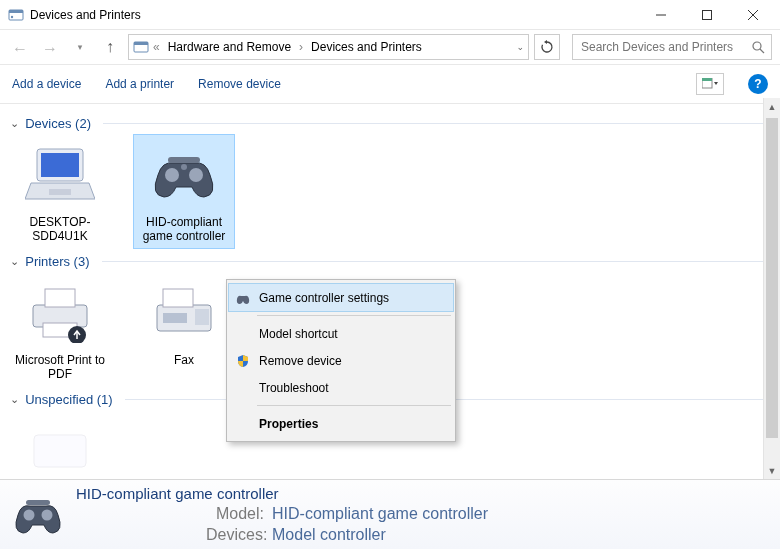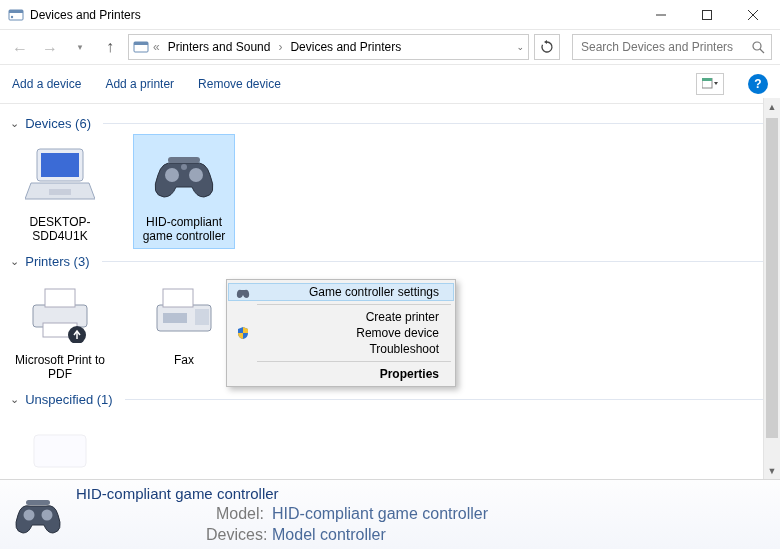--- a/index.html
+++ b/index.html
@@ -103,23 +103,22 @@
     left:226px; top:175px;
     width:230px;
     background:#f2f2f2;
     border:1px solid #bcbcbc;
     box-shadow: 3px 3px 6px rgba(0,0,0,0.25);
     padding:4px 2px;
     z-index:10;
   }
   .menu-item {
     display:flex; align-items:center;
-    height:16px; padding:0 14px 0 30px;
+    height:27px; padding:0 14px 0 30px;
     position:relative;
-    justify-content:flex-end;
   }
   .menu-item.hover { background:#d8eaf9; outline:1px solid #a8d2f0; }
   .menu-item .mi-icon { position:absolute; left:6px; width:16px; height:16px; display:flex; align-items:center; justify-content:center;}
   .menu-sep { height:1px; background:#d0d0d0; margin:4px 2px 4px 28px;}
   .menu-item.bold { font-weight:600; }
   
   .details-pane {
     position:absolute; left:0; right:0; bottom:0;
     height:70px;
     border-top:1px solid #d8d8d8;
@@ -179,21 +178,21 @@
   <div class="nav-arrow" style="font-size:9px;color:#888;">▾</div>
   <div class="nav-arrow nav-up">↑</div>
   <div class="breadcrumb">
     <span>
       <svg width="16" height="16" viewBox="0 0 16 16">
           <rect x="1" y="3" width="14" height="10" rx="1" fill="#fff" stroke="#6a8db5"></rect>
           <rect x="1" y="3" width="14" height="3" fill="#6a8db5"></rect>
         </svg>
     </span>
     <span class="sep">«</span>
-    <span class="crumb">Printers and Sound</span>
+    <span class="crumb">Hardware and Remove</span>
     <span class="sep">›</span>
     <span class="crumb">Devices and Printers</span>
     <span style="flex:1"></span>
     <span style="font-size:9px;color:#666;">⌄</span>
   </div>
   <div class="refresh-btn">
     <svg width="14" height="14" viewBox="0 0 14 14">
         <path d="M7 2 a5 5 0 1 1 -4.5 2.8" fill="none" stroke="#444" stroke-width="1.3"></path>
         <path d="M7 0 L7 4 L4 2 Z" fill="#444"></path>
       </svg>
@@ -221,21 +220,21 @@
         <path d="M12 4 L16 4 L14 7 Z" fill="#444"></path>
       </svg>
   </div>
   <div class="help-btn">?</div>
 </div>
 
 <div class="content">
 
   <div class="group-header">
     <span class="chev">⌄</span>
-    <span>Devices (6)</span>
+    <span>Devices (2)</span>
     <span class="line"></span>
   </div>
   <div class="items-row">
     <div class="device-item">
       <div class="device-icon">
         <svg width="70" height="60" viewBox="0 0 70 60">
           <rect x="12" y="4" width="46" height="32" rx="3" fill="#e8ecf4" stroke="#9aa8bf"></rect>
           <rect x="16" y="8" width="38" height="24" fill="#3b6bd6"></rect>
           <path d="M6 38 L64 38 L70 54 L0 54 Z" fill="#dfe4ec" stroke="#9aa8bf"></path>
           <rect x="24" y="44" width="22" height="6" fill="#c8cedb"></rect>
@@ -321,21 +320,21 @@
     <div class="menu-item hover">
       <span class="mi-icon">
         <svg width="16" height="16" viewBox="0 0 16 16">
             <path d="M2 9 Q1 14 5 14 Q7 14 8 11 Q9 14 11 14 Q15 14 14 9 Q13 5 10 6 L6 6 Q3 5 2 9 Z" fill="#5a6478"></path>
           </svg>
       </span>
       <span>Game controller settings</span>
     </div>
     <div class="menu-sep"></div>
     <div class="menu-item">
-      <span>Create printer</span>
+      <span>Model shortcut</span>
     </div>
     <div class="menu-item">
       <span class="mi-icon">
         <svg width="14" height="14" viewBox="0 0 14 14">
             <path d="M7 1 L12 3 L12 7 Q12 12 7 13 Q2 12 2 7 L2 3 Z" fill="#2e73d0"></path>
             <path d="M7 1 L12 3 L12 7 L7 7 Z" fill="#f5c236"></path>
             <path d="M7 7 L7 13 Q2 12 2 7 Z" fill="#f5c236"></path>
           </svg>
       </span>
       <span>Remove device</span>

